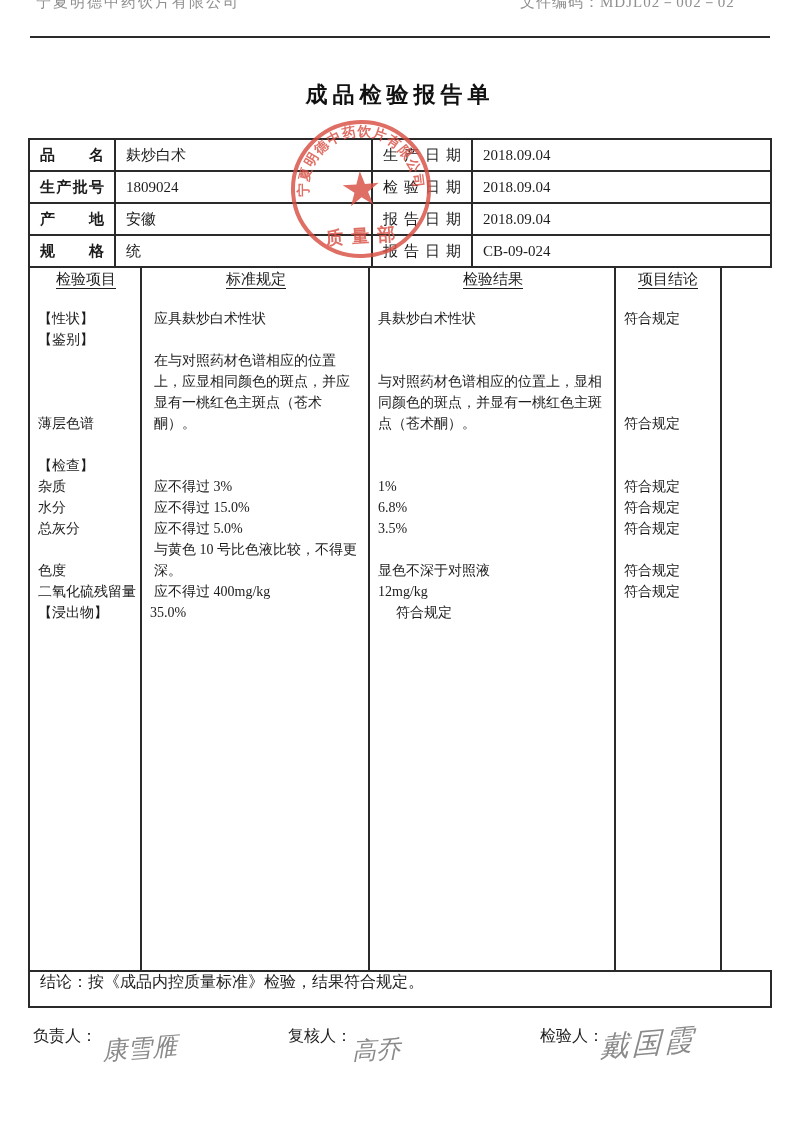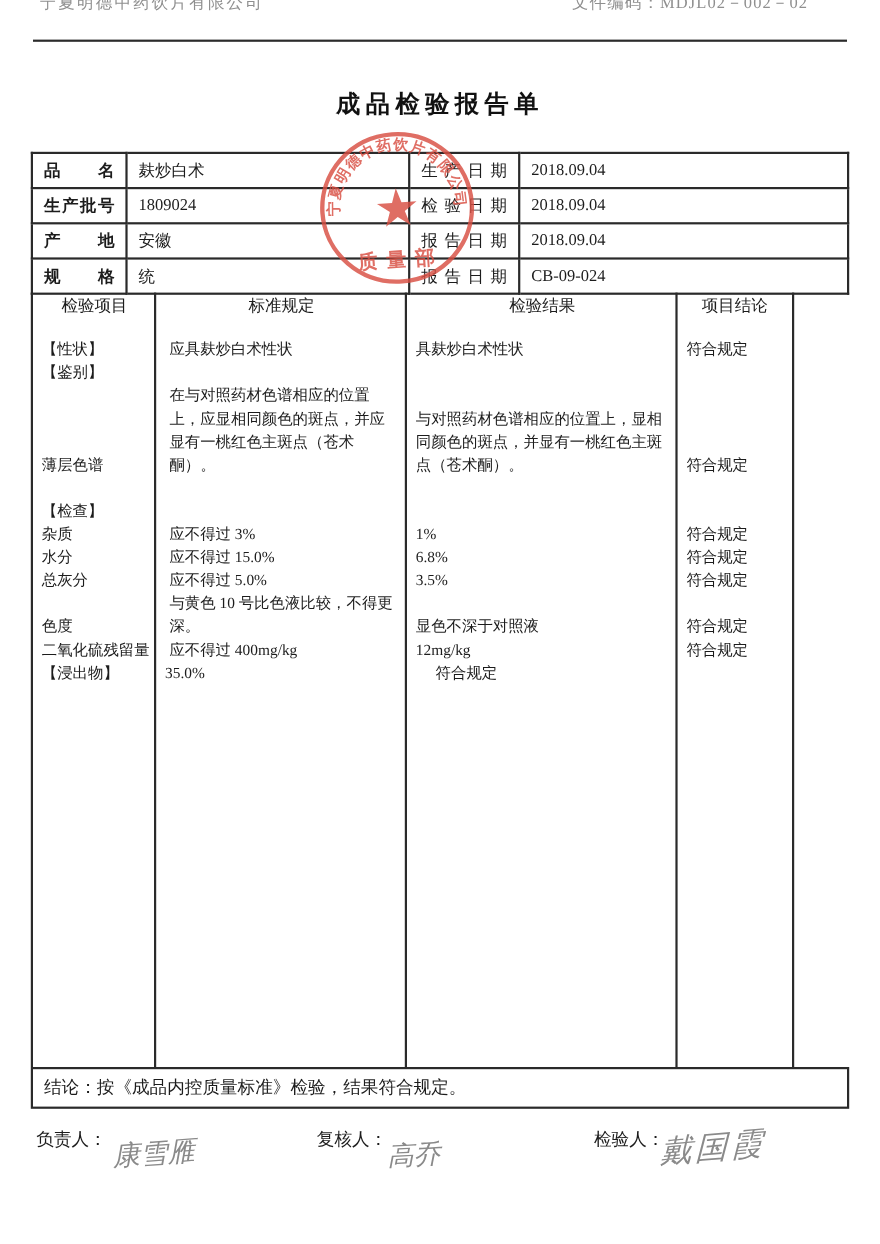--- a/index.html
+++ b/index.html
@@ -54,37 +54,37 @@
     box-sizing:border-box;
     border-left:2px solid #2a2a2a;border-right:2px solid #2a2a2a;
     display:flex;flex-direction:column;
     font-size:14px;line-height:21px;
   }
   .vline{position:absolute;top:0;bottom:0;width:2px;background:#2a2a2a;}
   .vl1{left:110px}.vl2{left:338px}.vl3{left:584px}
   .mrow{display:flex;min-height:21px;align-items:flex-end;}
   .mhead{min-height:26px;align-items:center;font-size:15px;}
   .mhead .cell{text-align:center;padding:0 !important;}
-  .mhead span{text-underline-offset:4px;}
+  .mhead span{text-decoration:underline;text-underline-offset:4px;}
   .cell{box-sizing:border-box;}
   .c1{width:112px;padding-left:8px;}
   .c2{width:228px;padding-left:12px;padding-right:10px;}
   .c3{width:246px;padding-left:8px;padding-right:8px;}
   .c4{flex:1;padding-left:8px;}
   .h3{min-height:63px;}
   .h2{min-height:42px;}
   .pad-top{height:16px;}
   .spacer{height:21px;}
   .filler{flex:1;position:relative;}
   
   .conclusion{
     position:absolute;top:970px;left:28px;width:744px;height:38px;
     box-sizing:border-box;
     border:2px solid #2a2a2a;
-    display:flex;align-items:center;
+    display:flex;
     padding-left:10px;
     font-size:16px;
   }
   
   .sig-row{position:absolute;top:1018px;left:0;width:100%;height:70px;font-size:16px;}
   .sig-label{position:absolute;top:8px;white-space:nowrap;}
   .sl1{left:33px}.sl2{left:288px}.sl3{left:540px}
   .sig-name{
     position:absolute;color:#8a8a8a;font-style:italic;white-space:nowrap;
     font-family:"DejaVu Serif","Liberation Serif",serif;font-weight:300;

